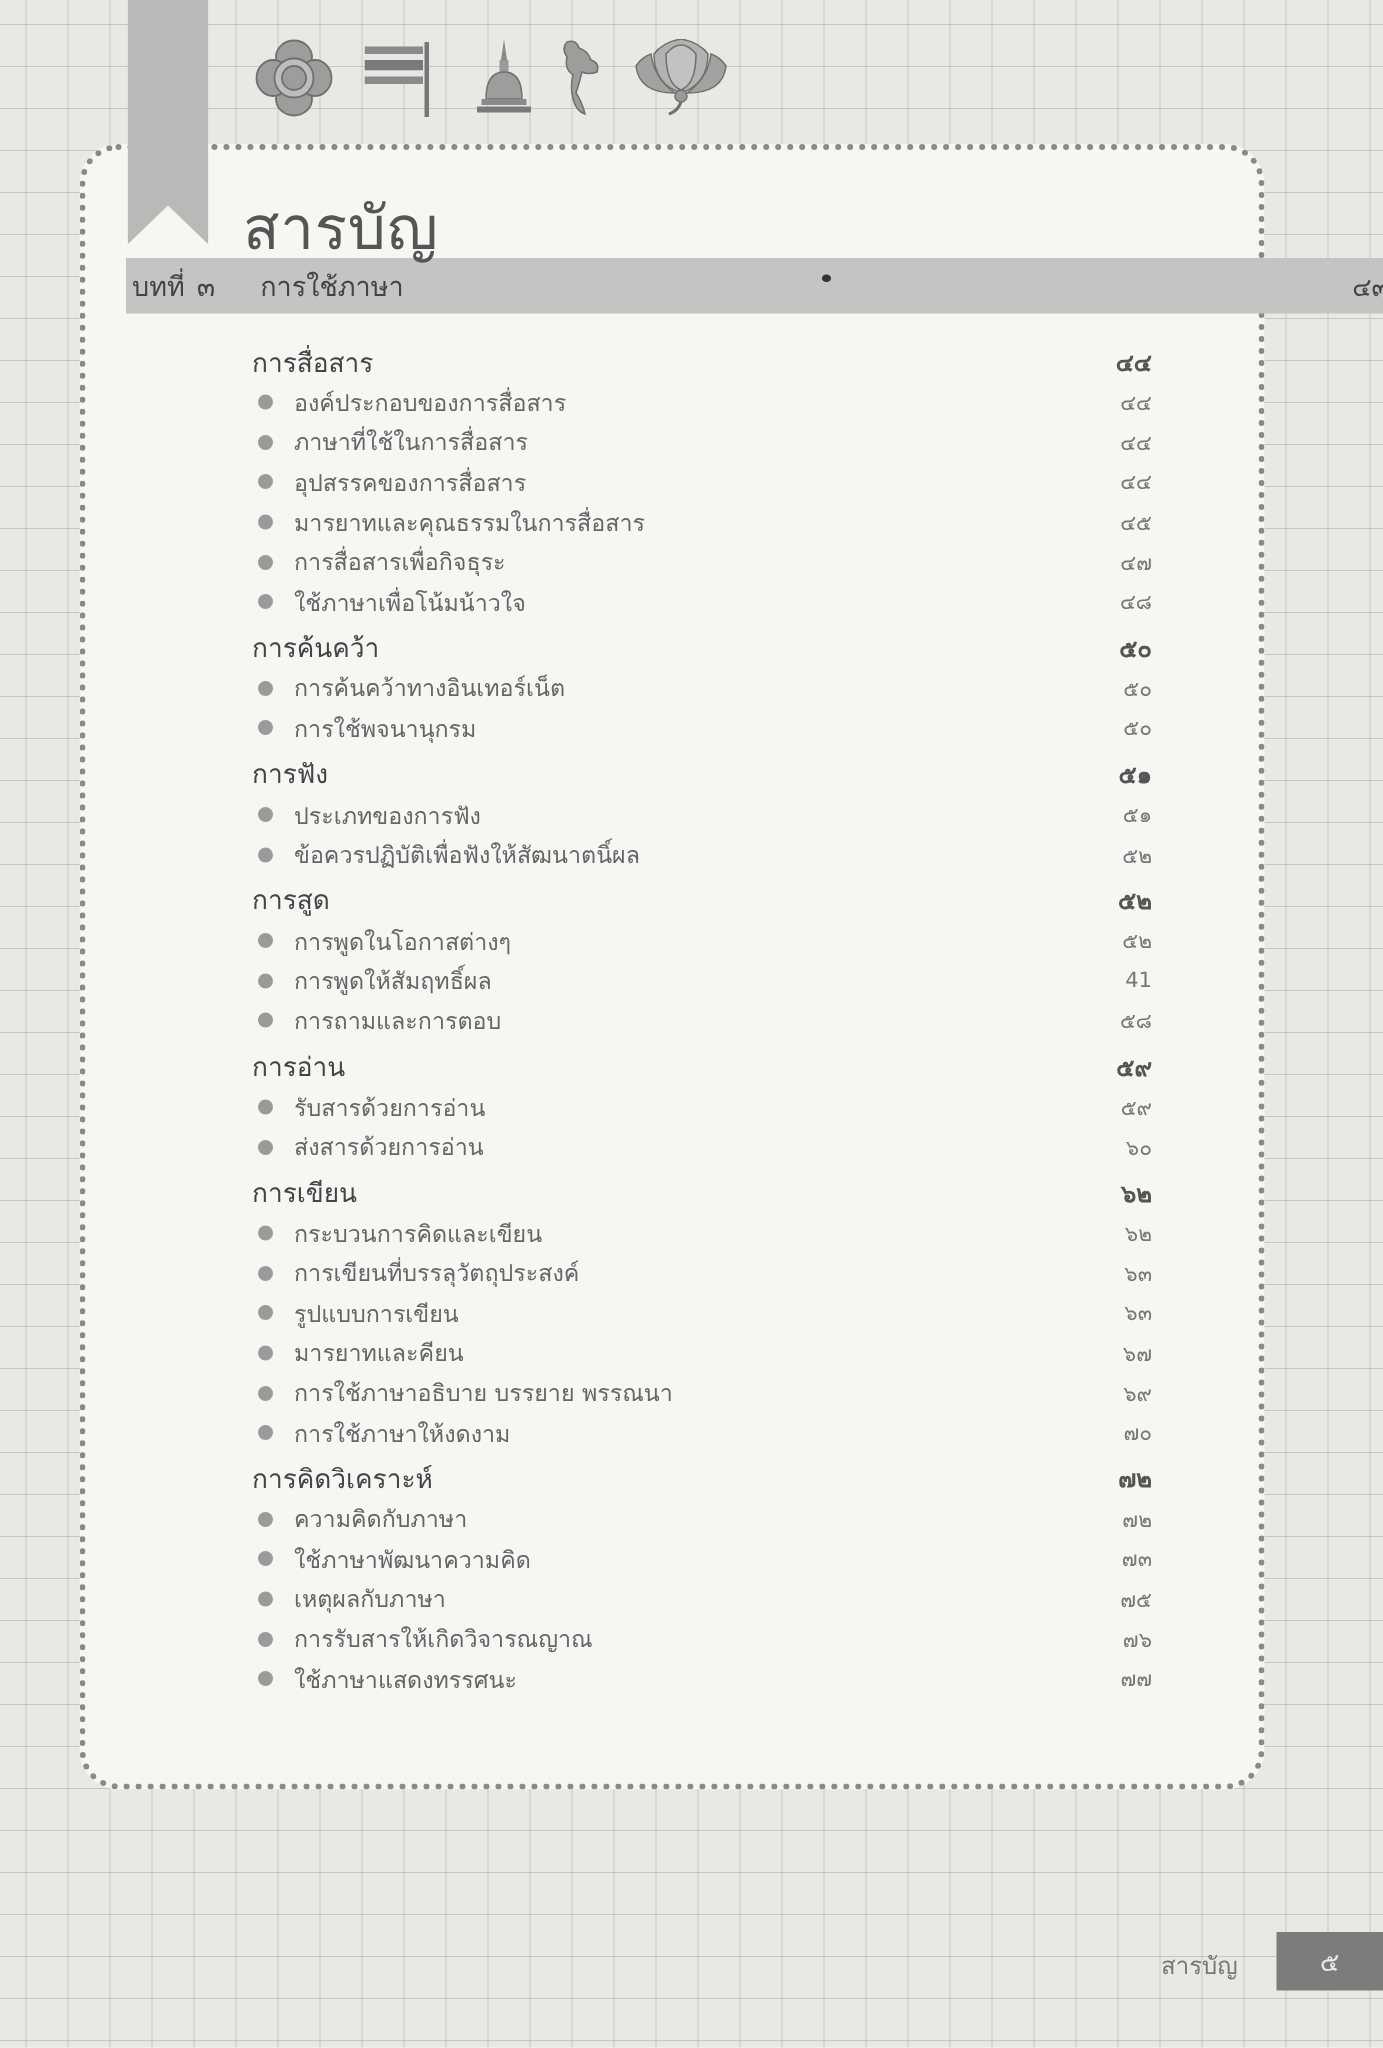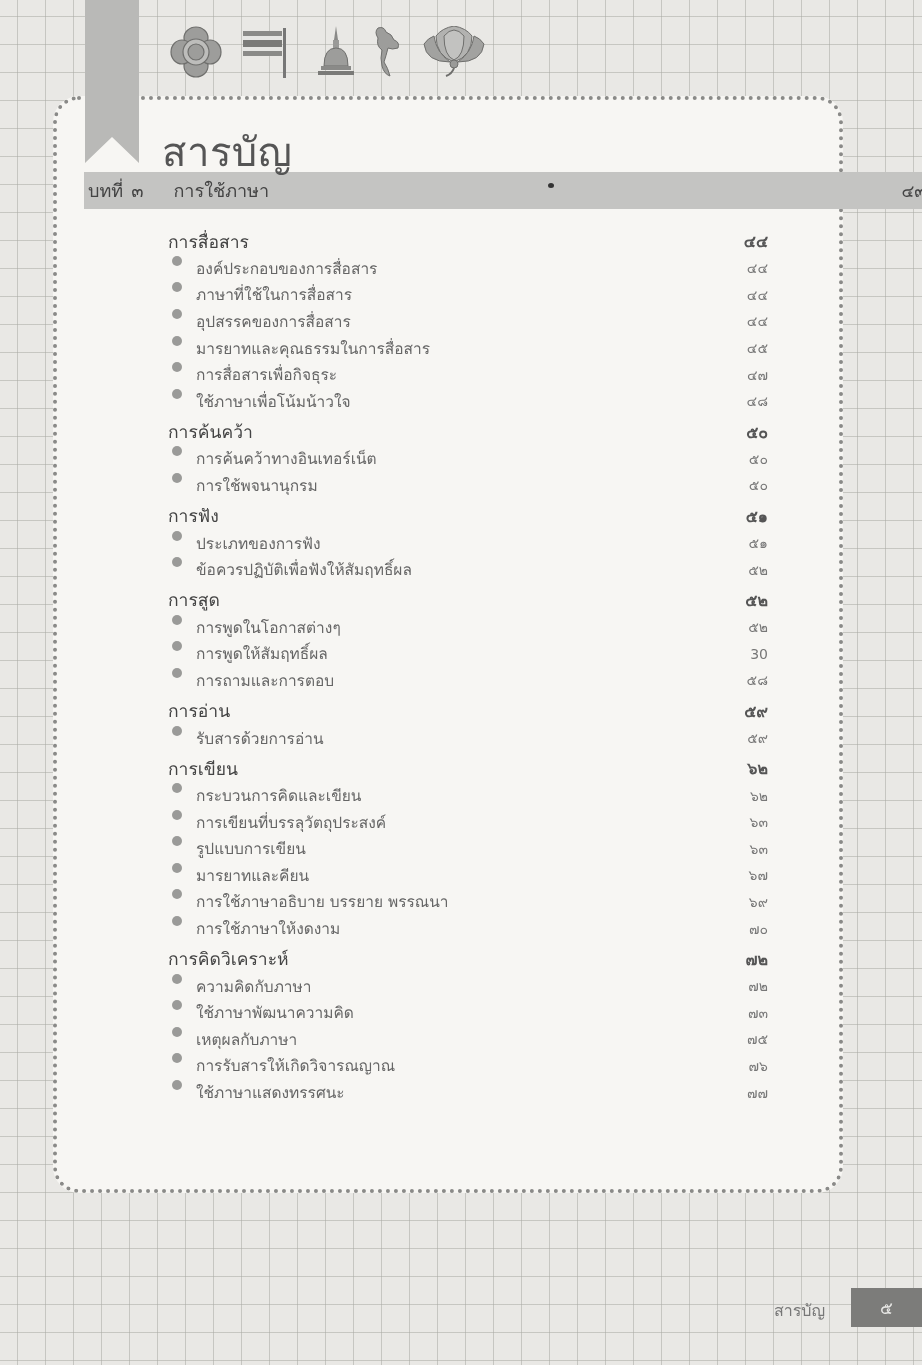--- a/index.html
+++ b/index.html
@@ -42,21 +42,21 @@
   .chapter-label { margin-left: 4px; font-size: 18px; color: #444; }
   .chapter-num { margin-left: 8px; font-size: 18px; color: #444; }
   .chapter-title { margin-left: 30px; font-size: 18px; color: #444; }
   .chapter-page { position: absolute; right: 22px; font-size: 17px; color: #444; font-family: Liberation Mono, monospace; }
   .toc { position: absolute; left: 168px; top: 228px; width: 630px; z-index: 2; }
   .section { margin-bottom: 4px; }
   .section-row { display: flex; justify-content: space-between; height: 27px; align-items: center; }
   .section-title { font-size: 17.5px; color: #444; text-align: right; }
   .section-page { font-size: 16px; color: #555; font-weight: bold; margin-right: 30px; }
   .item-row { display: flex; justify-content: space-between; height: 26.6px; align-items: center; }
-  .item-left { display: flex; }
+  .item-left { display: flex; align-items: center; }
   .bullet { width: 10px; height: 10px; border-radius: 50%; background: #9a9a98; margin-left: 4px; margin-right: 14px; }
   .item-title { font-size: 15.5px; color: #666; }
   .item-page { font-size: 14px; color: #777; margin-right: 30px; }
   .footer-label { position: absolute; left: 774px; top: 1298px; font-size: 16px; color: #777; }
   .footer-page {
     position: absolute; left: 851px; top: 1288px; width: 71px; height: 39px;
     background: #7c7c7a; color: #e8e8e6; font-size: 17px;
     display: flex; align-items: center; justify-content: center;
   }
   .smudge { position: absolute; left: 548px; top: 183px; width: 6px; height: 5px; border-radius: 50%; background: #333; z-index: 3; }
@@ -198,21 +198,21 @@
     <div class="item-row">
         <span class="item-left">
           <span class="bullet"></span>
           <span class="item-title">ประเภทของการฟัง</span>
         </span>
         <span class="item-page">๕๑</span>
       </div>
     <div class="item-row">
         <span class="item-left">
           <span class="bullet"></span>
-          <span class="item-title">ข้อควรปฏิบัติเพื่อฟังให้สัมฤทธิ์ผล</span>
+          <span class="item-title">ข้อควรปฏิบัติเพื่อฟังให้สัฒนาตนิ์ผล</span>
         </span>
         <span class="item-page">๕๒</span>
       </div>
   </div>
 
   <div class="section">
     <div class="section-row">
       <span class="section-title">การสูด</span>
       <span class="section-page">๕๒</span>
     </div>
@@ -221,21 +221,21 @@
           <span class="bullet"></span>
           <span class="item-title">การพูดในโอกาสต่างๆ</span>
         </span>
         <span class="item-page">๕๒</span>
       </div>
     <div class="item-row">
         <span class="item-left">
           <span class="bullet"></span>
           <span class="item-title">การพูดให้สัมฤทธิ์ผล</span>
         </span>
-        <span class="item-page">30</span>
+        <span class="item-page">41</span>
       </div>
     <div class="item-row">
         <span class="item-left">
           <span class="bullet"></span>
           <span class="item-title">การถามและการตอบ</span>
         </span>
         <span class="item-page">๕๘</span>
       </div>
   </div>
 
@@ -244,20 +244,27 @@
       <span class="section-title">การอ่าน</span>
       <span class="section-page">๕๙</span>
     </div>
     <div class="item-row">
         <span class="item-left">
           <span class="bullet"></span>
           <span class="item-title">รับสารด้วยการอ่าน</span>
         </span>
         <span class="item-page">๕๙</span>
       </div>
+    <div class="item-row">
+        <span class="item-left">
+          <span class="bullet"></span>
+          <span class="item-title">ส่งสารด้วยการอ่าน</span>
+        </span>
+        <span class="item-page">๖๐</span>
+      </div>
   </div>
 
   <div class="section">
     <div class="section-row">
       <span class="section-title">การเขียน</span>
       <span class="section-page">๖๒</span>
     </div>
     <div class="item-row">
         <span class="item-left">
           <span class="bullet"></span>

